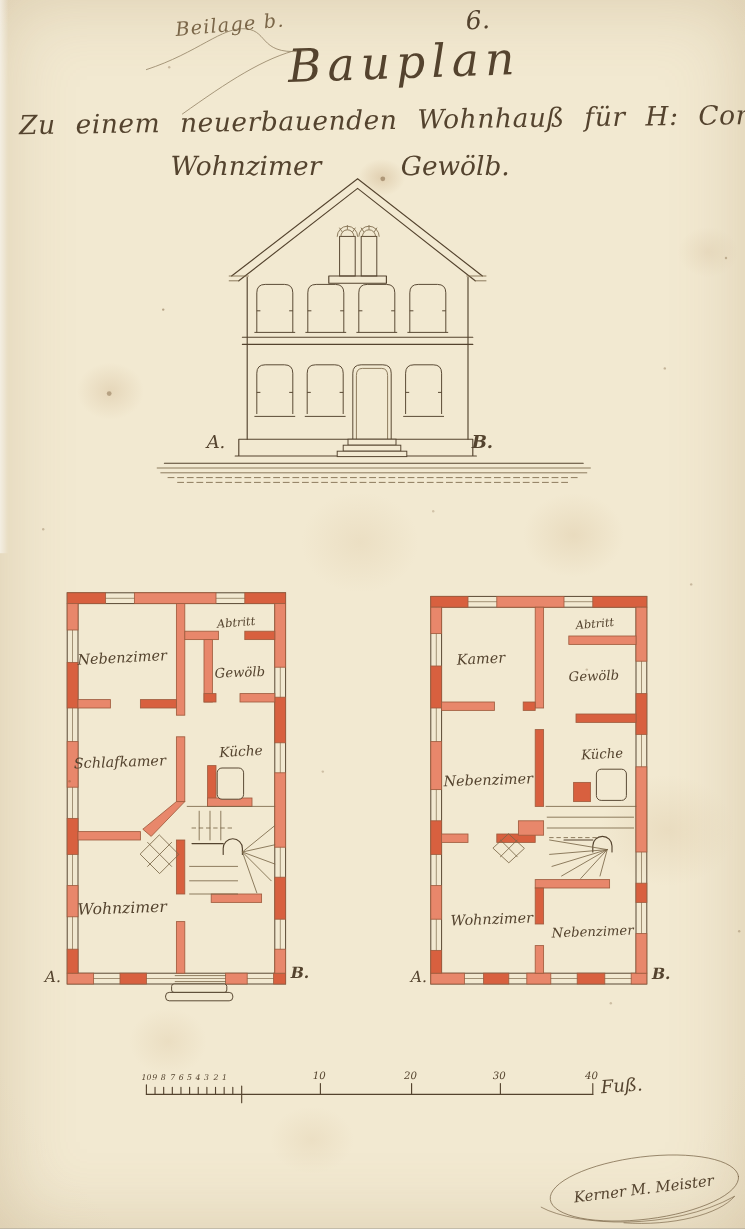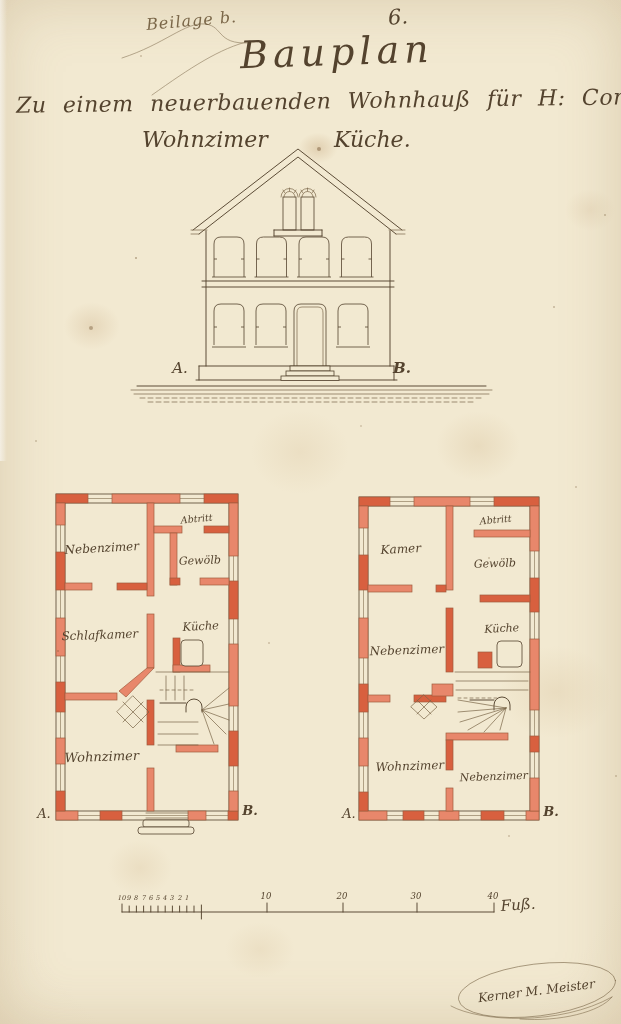--- a/index.html
+++ b/index.html
@@ -262,16 +262,16 @@
       <path class="ln-lt" d="M451,1006 C480,1022 560,1026 612,997 M612,997 C600,1012 560,1022 520,1019" opacity=".8"></path>
       <text class="lbl" x="537" y="995" font-size="12.5" text-anchor="middle" transform="rotate(-7 537 995)">Kerner M. Meister</text>
     </g>
   </svg>
 
   <div class="hw annotation">Beilage b.</div>
   <div class="hw page-num">6.</div>
   <div class="hw title">Bauplan</div>
   <div class="hw sub1">Zu einem neuerbauenden Wohnhauß für H: Comunal=</div>
   <div class="hw sub2a">Wohnzimer</div>
-  <div class="hw sub2b">Küche.</div>
+  <div class="hw sub2b">Gewölb.</div>
 
   <div class="specks"></div>
 </div>
 
 </body></html>

